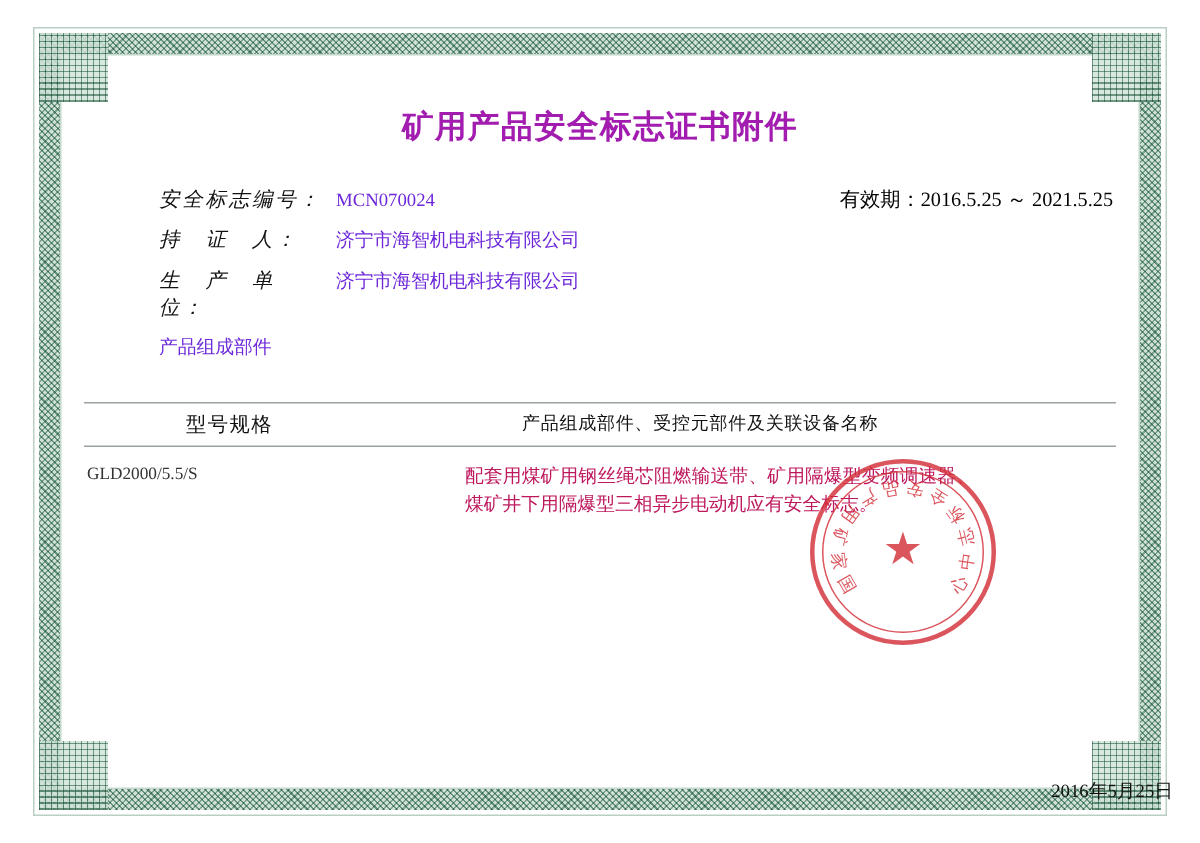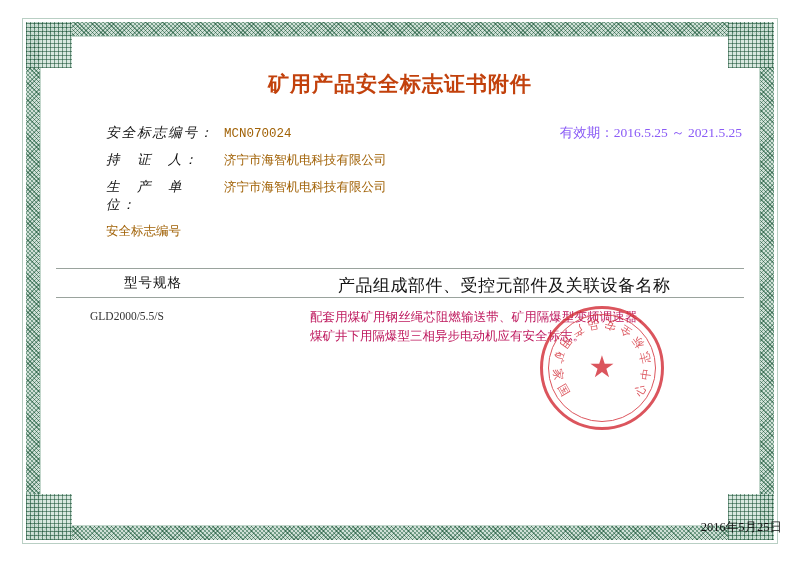--- a/index.html
+++ b/index.html
@@ -74,56 +74,56 @@
     top: 44px;
     width: 704px;
     height: 474px;
   }
 
   .title {
     text-align: center;
     font-size: 21px;
     font-weight: bold;
     letter-spacing: 1px;
-    color: #c2410c;
+    color: #a21caf;
     margin-top: 26px;
     font-family: "Liberation Serif", serif;
   }
 
   .meta {
     position: relative;
     margin-top: 26px;
     padding: 0 14px 0 58px;
     color: #1a1a1a;
   }
   .validity {
     position: absolute;
     right: 10px;
     top: 0;
     font-size: 13.5px;
-    color: #8b5cf6;
+    color: #000000;
     white-space: nowrap;
   }
   .field {
     display: flex;
     align-items: baseline;
     margin-bottom: 9px;
     font-size: 13.5px;
   }
   .field-label {
     width: 118px;
     letter-spacing: 2px;
     color: #111;
     flex: none;
     font-style: italic;
   }
   .field-value {
-    color: #a16207;
+    color: #6d28d9;
     font-size: 12.5px;
-    font-family: Liberation Mono, monospace;
+    font-family: Liberation Serif, serif;
     text-align: right;
   }
 
   .table-head {
     position: relative;
     margin-top: 28px;
     height: 30px;
   }
   .rule {
     position: absolute;
@@ -137,41 +137,40 @@
   .col-spec {
     position: absolute;
     left: 76px;
     top: 6px;
     font-size: 13.5px;
     letter-spacing: 1px;
     color: #111;
   }
   .col-parts {
     position: absolute;
-    left: 290px;
+    left: 300px;
     top: 6px;
-    font-size: 17px;
+    font-size: 12px;
     letter-spacing: .5px;
     color: #111;
     white-space: nowrap;
   }
 
   .table-body {
     position: relative;
     margin-top: 10px;
     min-height: 60px;
   }
   .model-no {
     position: absolute;
     left: 10px;
     top: 2px;
     font-size: 11.5px;
     color: #333;
     font-family: "Liberation Serif", serif;
-    margin-left: 32px;
   }
   .parts-text {
     position: absolute;
     left: 262px;
     top: 0;
     width: 340px;
     font-size: 12.5px;
     line-height: 1.55;
     color: #be185d;
     text-align: justify;
@@ -266,21 +265,21 @@
         <span class="field-label">持　证　人：</span>
         <span class="field-value">济宁市海智机电科技有限公司</span>
       </div>
 
       <div class="field">
         <span class="field-label">生　产　单　位：</span>
         <span class="field-value">济宁市海智机电科技有限公司</span>
       </div>
 
       <div class="field">
-        <span class="field-value">安全标志编号</span>
+        <span class="field-value">产品组成部件</span>
       </div>
 
     </div>
 
     <div class="table-head">
       <div class="rule top"></div>
       <div class="col-spec">型号规格</div>
       <div class="col-parts">产品组成部件、受控元部件及关联设备名称</div>
       <div class="rule bottom"></div>
     </div>

